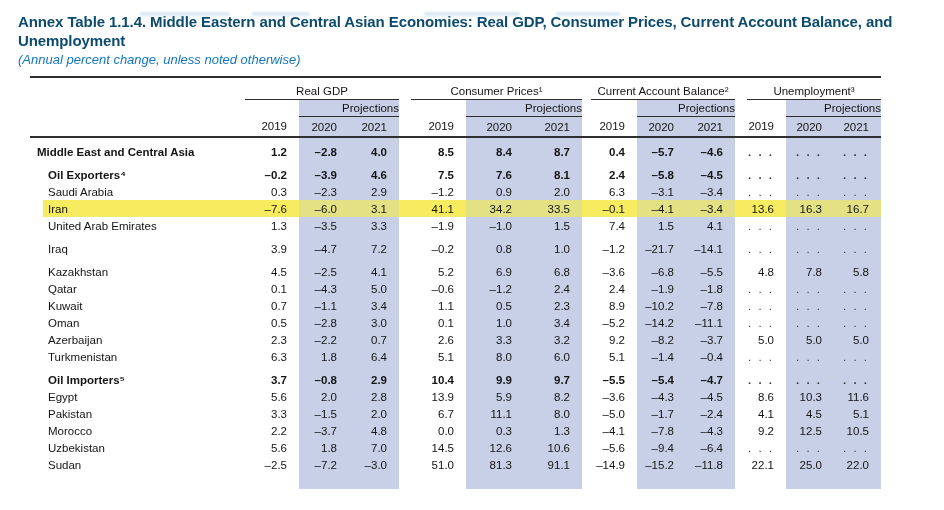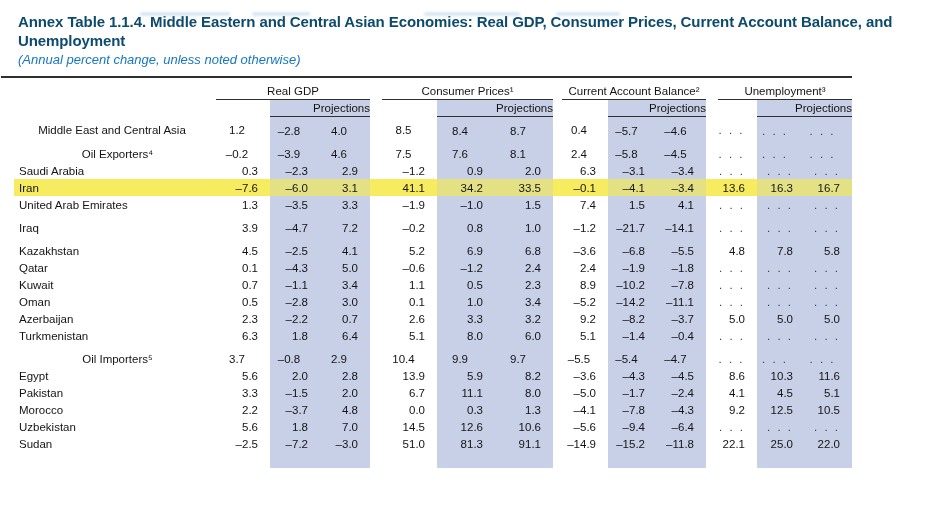--- a/index.html
+++ b/index.html
@@ -5,38 +5,38 @@
   html,body{margin:0;padding:0;background:#ffffff;}
   body{width:944px;height:510px;font-family:"Liberation Sans","DejaVu Sans",sans-serif;position:relative;overflow:hidden;}
   .page{position:relative;width:944px;height:510px;background:#fff;}
 
   
   .artifact{position:absolute;top:0;height:4px;background:#b9d6ee;opacity:.55;filter:blur(1px);border-radius:2px;}
 
   .title{color:#0c4a6e;font-size:15px;line-height:19px;font-weight:bold;margin:12px 30px 0 18px;letter-spacing:-0.1px;}
   .subtitle{color:#1577bf;font-size:13px;font-style:italic;margin:2px 0 0 18px;font-weight:normal;}
 
-  table{border-collapse:collapse;table-layout:fixed;margin:9px 0 0 1px;}
+  table{border-collapse:collapse;table-layout:fixed;margin:9px 0 0 30px;}
   td{padding:0;font-size:11.5px;color:#141414;vertical-align:middle;}
 
   
   .toprule{border-top:2px solid #2f2f2f;}
   .gtitle{text-align:center;height:19px;vertical-align:bottom;padding-bottom:2px;border-bottom:1px solid #2f2f2f;white-space:nowrap;}
   .projcell{text-align:right;height:16px;border-bottom:1px solid #2f2f2f;}
   .yearrow td{height:19px;border-bottom:2px solid #2f2f2f;}
   .yearcell{text-align:right;padding-right:12px;}
 
   
   tbody td{height:17px;}
   tbody tr:first-child td{padding-top:5px;}
   .lblcell{text-align:left;padding-left:7px;white-space:nowrap;}
   .ind{padding-left:18px;}
   .num{text-align:right;padding-right:12px;white-space:nowrap;}
   .shade{background:#c8d0e7;}
-  tr.bold td{font-weight:normal;text-align:center;}
+  tr.bold td{font-weight:bold;}
   tr.hl td{background:#f7ec5f;}
   tr.hl td.shade{background:#e4e184;}
   tr.hl td.lblcell{background:linear-gradient(90deg,#ffffff 0 13px,#f7ec5f 13px);}
   tr.spacer td{height:6px;padding:0;}
   tr.tailspacer td{height:16px;padding:0;}
   .dots{letter-spacing:2px;color:#3c3c3c;}
 </style>
 </head>
 <body>
 
@@ -87,20 +87,38 @@
         <td></td>
         <td></td>
         <td class="projcell shade" colspan="2">Projections</td>
         <td></td>
         <td></td>
         <td class="projcell shade" colspan="2">Projections</td>
         <td></td>
         <td></td>
         <td class="projcell shade" colspan="2">Projections</td>
       </tr>
+      <tr class="yearrow">
+        <td></td>
+        <td class="yearcell">2019</td>
+        <td class="yearcell shade">2020</td>
+        <td class="yearcell shade">2021</td>
+        <td></td>
+        <td class="yearcell">2019</td>
+        <td class="yearcell shade">2020</td>
+        <td class="yearcell shade">2021</td>
+        <td></td>
+        <td class="yearcell">2019</td>
+        <td class="yearcell shade">2020</td>
+        <td class="yearcell shade">2021</td>
+        <td></td>
+        <td class="yearcell">2019</td>
+        <td class="yearcell shade">2020</td>
+        <td class="yearcell shade">2021</td>
+      </tr>
     </thead>
     <tbody id="tbody">
         <tr class="bold ">
           <td class="lblcell">Middle East and Central Asia</td>
           <td class="num">1.2</td>
           <td class="num shade">–2.8</td>
           <td class="num shade">4.0</td>
           <td class="gapcol"></td>
           <td class="num">8.5</td>
           <td class="num shade">8.4</td>

